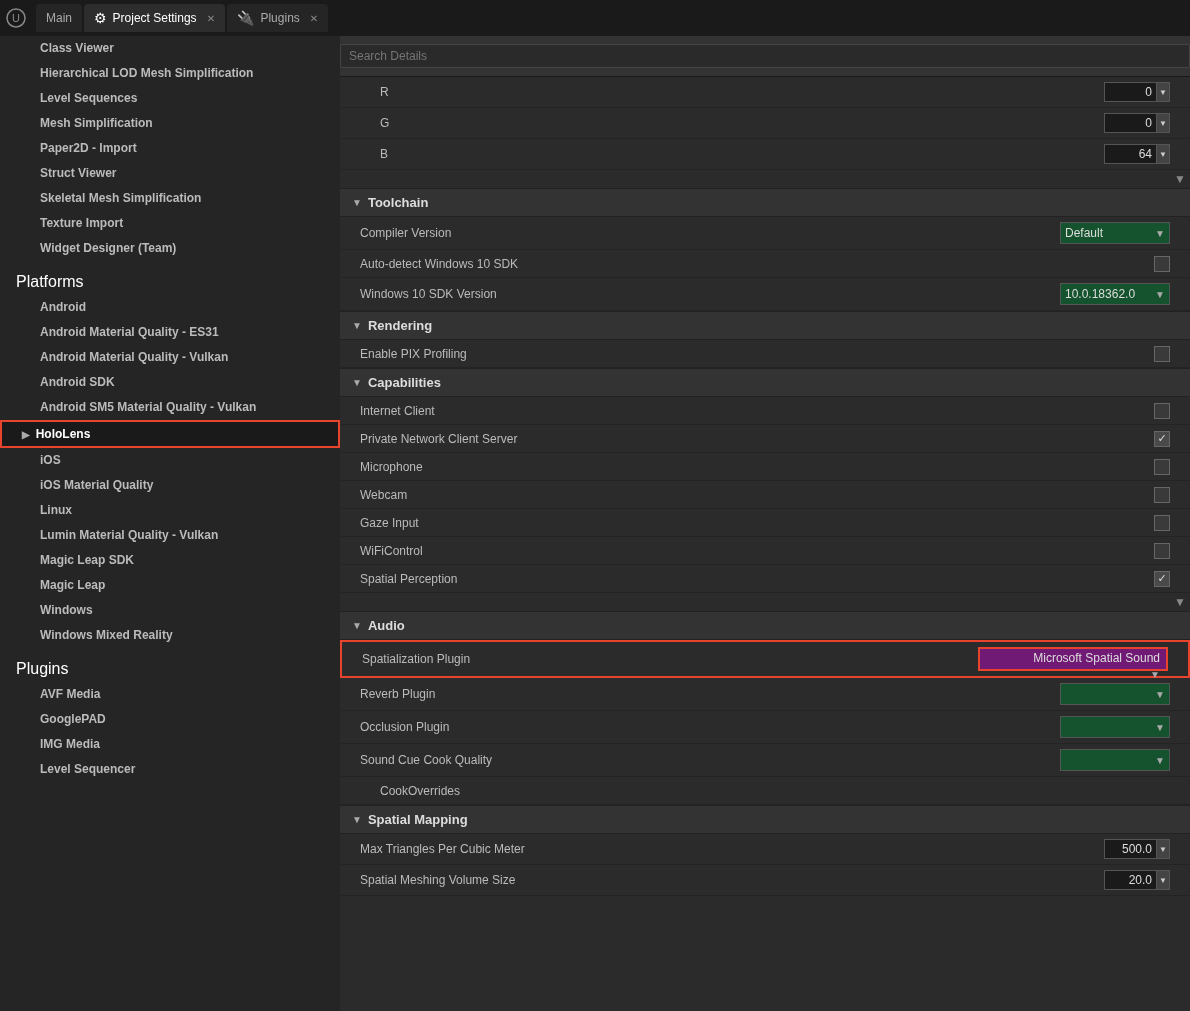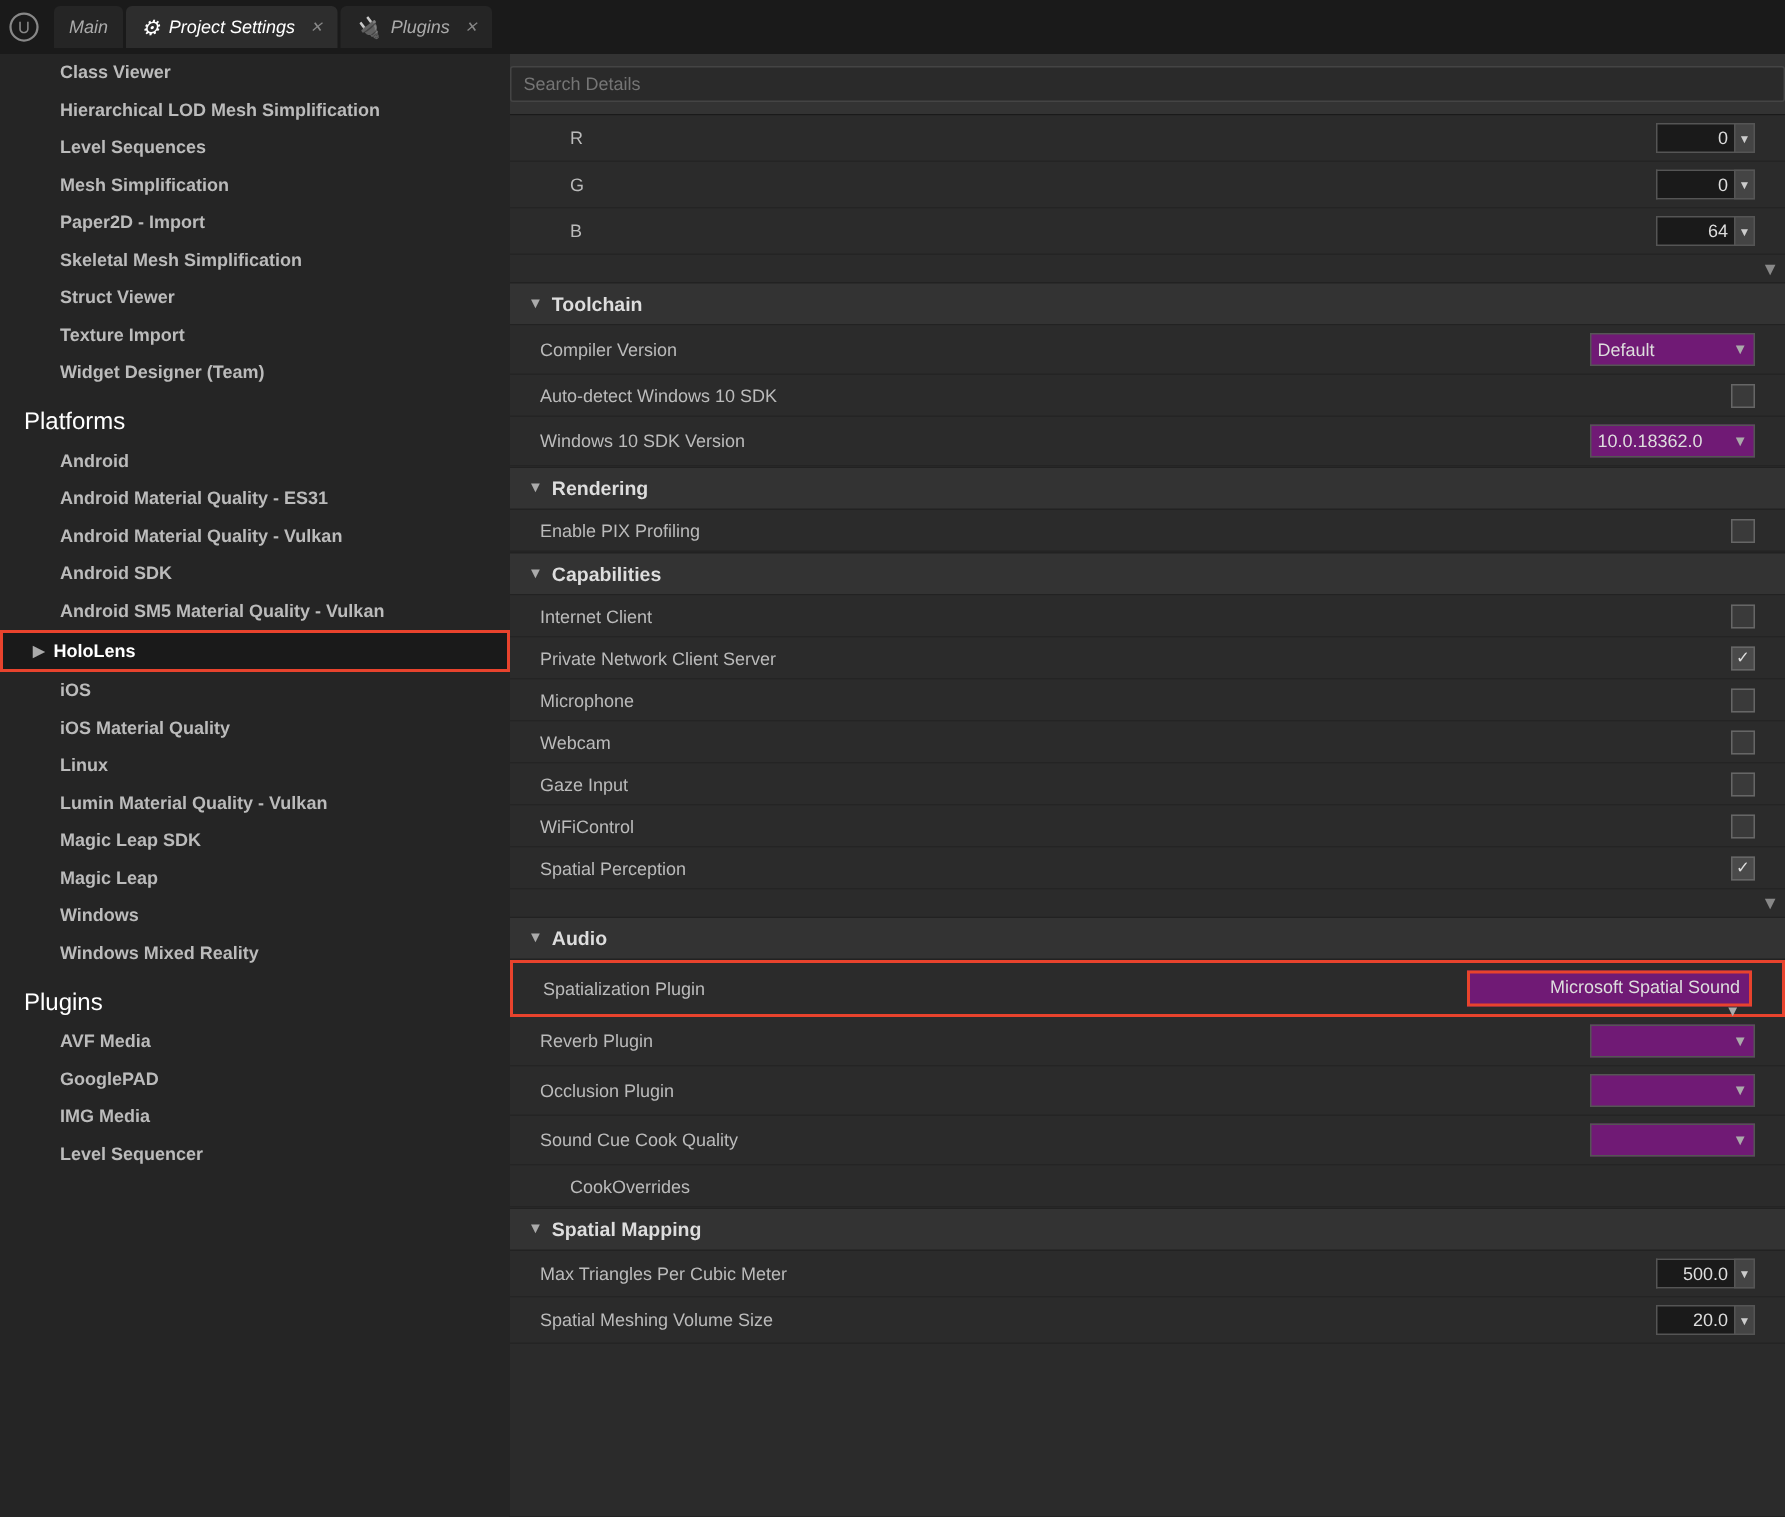--- a/index.html
+++ b/index.html
@@ -36,21 +36,20 @@
     .tab {
       display: flex;
       align-items: center;
       height: 28px;
       padding: 0 10px;
       border-radius: 4px 4px 0 0;
       cursor: pointer;
       gap: 6px;
       font-size: 12px;
       position: relative;
-      font-style: italic;
     }
     .tab.active {
       background: #2d2d2d;
       color: #fff;
     }
     .tab.inactive {
       background: #252525;
       color: #aaa;
     }
     .tab-icon {
@@ -184,21 +183,21 @@
       padding-left: 20px;
     }
     .setting-value {
       display: flex;
       align-items: center;
       gap: 4px;
     }
 
     
     .dropdown {
-      background: #701a75;
+      background: #14532d;
       border: 1px solid #555;
       color: #ddd;
       padding: 2px 4px;
       font-size: 12px;
       cursor: pointer;
       display: flex;
       align-items: center;
       gap: 4px;
       min-width: 110px;
       height: 22px;
@@ -327,22 +326,22 @@
 
 <div class="main-content">
 
   <div class="sidebar">
 
     <div class="sidebar-item">Class Viewer</div>
     <div class="sidebar-item">Hierarchical LOD Mesh Simplification</div>
     <div class="sidebar-item">Level Sequences</div>
     <div class="sidebar-item">Mesh Simplification</div>
     <div class="sidebar-item">Paper2D - Import</div>
+    <div class="sidebar-item">Struct Viewer</div>
     <div class="sidebar-item">Skeletal Mesh Simplification</div>
-    <div class="sidebar-item">Struct Viewer</div>
     <div class="sidebar-item">Texture Import</div>
     <div class="sidebar-item">Widget Designer (Team)</div>
 
     <div class="sidebar-section-header">Platforms</div>
 
     <div class="sidebar-item">Android</div>
     <div class="sidebar-item">Android Material Quality - ES31</div>
     <div class="sidebar-item">Android Material Quality - Vulkan</div>
     <div class="sidebar-item">Android SDK</div>
     <div class="sidebar-item">Android SM5 Material Quality - Vulkan</div>

